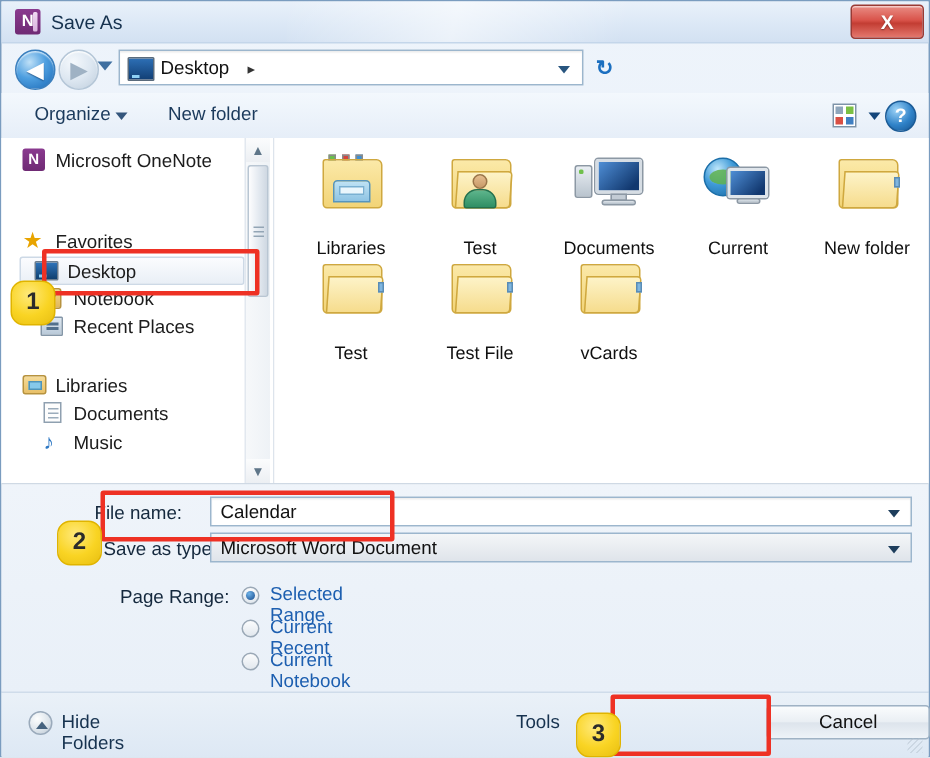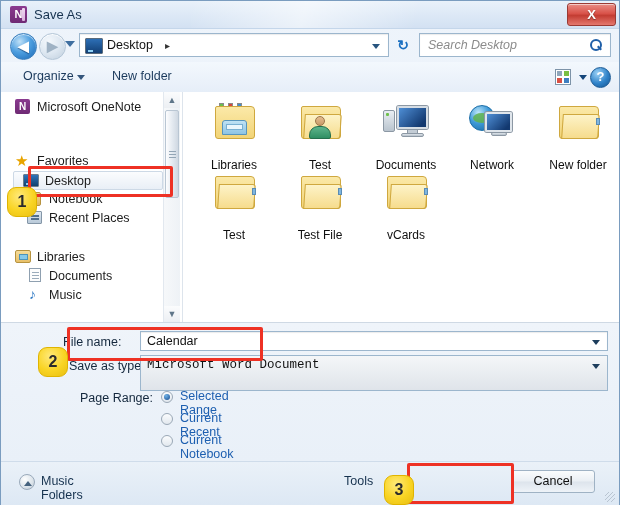--- a/index.html
+++ b/index.html
@@ -342,23 +342,23 @@
     background:#fff;border:1px solid #9cb6cd;box-sizing:border-box;
     box-shadow:inset 0 1px 1px rgba(0,0,0,.08);cursor:text;
   }
   .fi-text{position:absolute;left:6px;top:2px;font-size:12.5px;color:#111;}
   .fi-caret{
     position:absolute;right:7px;top:8px;width:0;height:0;cursor:pointer;
     border-left:4.5px solid transparent;border-right:4.5px solid transparent;
     border-top:5px solid #1d3d5c;
   }
   .savetype-input{
-    position:absolute;left:139px;top:354px;width:468px;height:36px;
+    position:absolute;left:139px;top:354px;width:468px;height:20px;
     background:linear-gradient(180deg,#f4f6f8 0%,#dfe4ea 100%);
-    border:1px solid #9cb6cd;box-sizing:border-box;cursor:pointer;font-family:Liberation Mono, monospace;
+    border:1px solid #9cb6cd;box-sizing:border-box;cursor:pointer;
   }
   .radio-row{position:absolute;left:160px;height:18px;cursor:pointer;}
   .radio{
     position:absolute;left:0;top:2px;width:12px;height:12px;border-radius:50%;
     background:linear-gradient(180deg,#fbfcfd 0%,#e2e8ee 100%);
     border:1px solid #9aa8b6;box-sizing:border-box;
   }
   .radio.on:after{
     content:"";position:absolute;left:2px;top:2px;width:6px;height:6px;border-radius:50%;
     background:radial-gradient(circle at 35% 30%,#6fb3e8,#16498c);
@@ -389,21 +389,21 @@
     border-left:4.5px solid transparent;border-right:4.5px solid transparent;
     border-top:5px solid #1b3e60;
   }
   .btn{
     position:absolute;top:8px;height:23px;line-height:21px;text-align:center;
     font-size:12.5px;color:#101010;cursor:pointer;box-sizing:border-box;border-radius:3px;
     background:linear-gradient(180deg,#fafcfd 0%,#eaeff4 48%,#dde4ec 52%,#eef3f8 100%);
     border:1px solid #9fb2c4;
   }
   .btn-save{left:412px;width:88px;border:2px solid #36a7e0;box-shadow:0 0 2px rgba(54,167,224,.6);}
-  .btn-cancel{left:510px;width:84px;}
+  .btn-cancel{left:510px;width:109px;}
   .grip{
     position:absolute;right:4px;bottom:3px;width:10px;height:10px;
     background:
       linear-gradient(135deg,transparent 45%,#aebbc8 45%,#aebbc8 55%,transparent 55%) 0 0/4px 4px;
     opacity:.8;
   }
 
   
   .annot-box{position:absolute;border:3px solid #ee3124;border-radius:2px;pointer-events:none;}
   .badge{
@@ -436,24 +436,20 @@
 
     <div class="addressbar">
       <div class="addr-icon"></div>
       <div class="addr-text">Desktop</div>
       <div class="addr-sep">▸</div>
       <div class="addr-caret"></div>
     </div>
 
     <div class="refresh-btn">↻</div>
 
-    <div class="searchbox">
-      <div class="search-ph">Search Desktop</div>
-      <div class="search-icon"></div>
-    </div>
   </div>
 
   <div class="cmdbar">
     <div class="cmd-item cmd-organize">Organize</div>
     <div class="cmd-org-caret"></div>
     <div class="cmd-item cmd-newfolder">New folder</div>
     <div class="view-icon">
         <i></i>
         <i></i>
         <i></i>
@@ -545,21 +541,21 @@
         </span>
         <span class="flabel">Documents</span>
       </div>
 
       <div class="fitem" style="left:266px;top:10px;">
         <span class="neticon">
           <span class="globe"></span>
             <span class="mon"></span>
             <span class="base"></span>
         </span>
-        <span class="flabel">Network</span>
+        <span class="flabel">Current</span>
       </div>
 
       <div class="fitem" style="left:352px;top:10px;">
         <span class="folder">
           <span class="back"></span>
             <span class="front"></span>
             <span class="tab"></span>
         </span>
         <span class="flabel">New folder</span>
       </div>
@@ -619,21 +615,21 @@
     <span class="radio-label">Current Recent</span>
   </div>
   <div class="radio-row" style="top:432px;">
     <span class="radio"></span>
     <span class="radio-label">Current Notebook</span>
   </div>
 
   <div class="footer">
     <div class="hide-folders">
       <span class="hf-ico"></span>
-      <span class="hf-text">Music Folders</span>
+      <span class="hf-text">Hide Folders</span>
     </div>
     <div class="tools-btn">Tools</div>
     <div class="tools-caret"></div>
     <div class="btn btn-cancel">Cancel</div>
     <div class="grip"></div>
   </div>
 
   <div class="annot-box" style="left:27px;top:165px;width:139px;height:25px;"></div>
   <div class="annot-box" style="left:66px;top:326px;width:190px;height:28px;"></div>
   <div class="annot-box" style="left:406px;top:462px;width:101px;height:35px;"></div>

